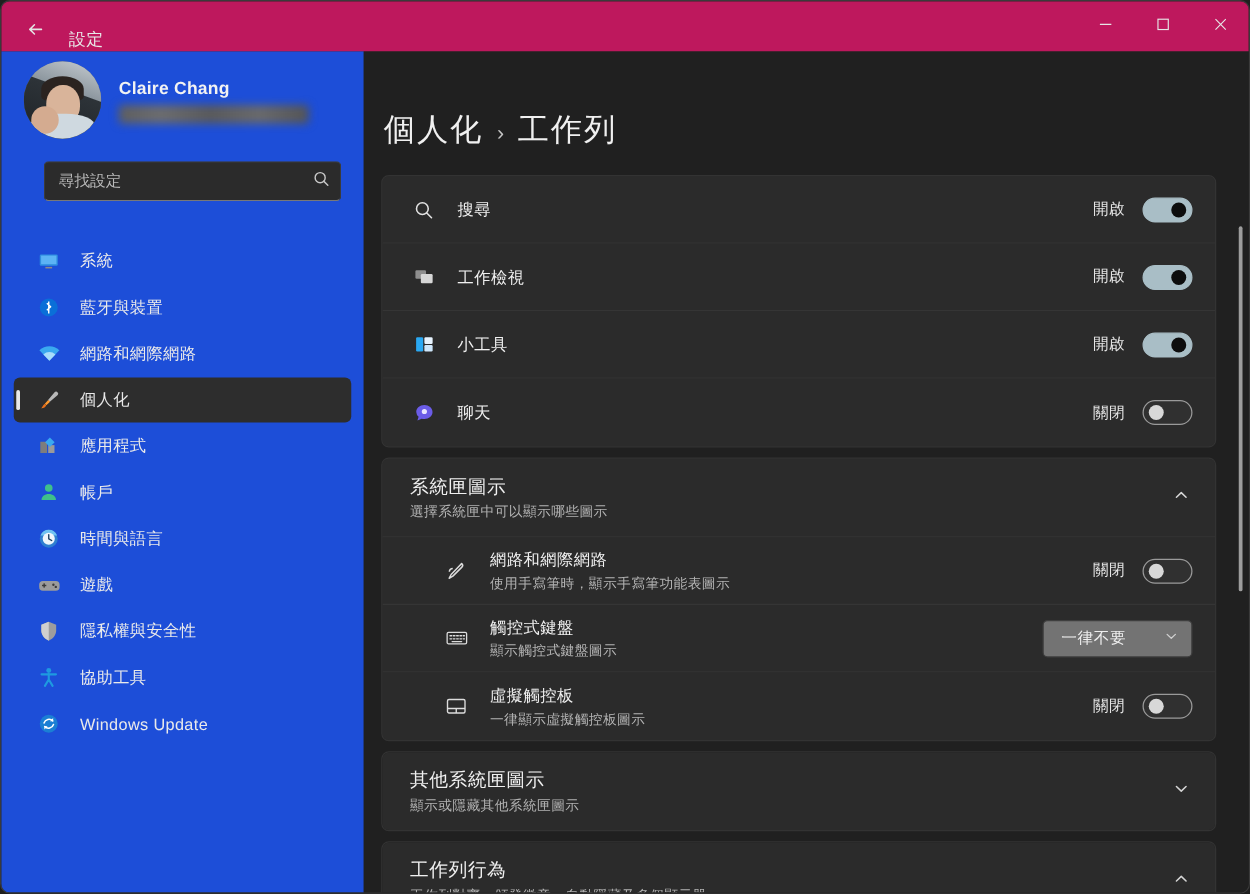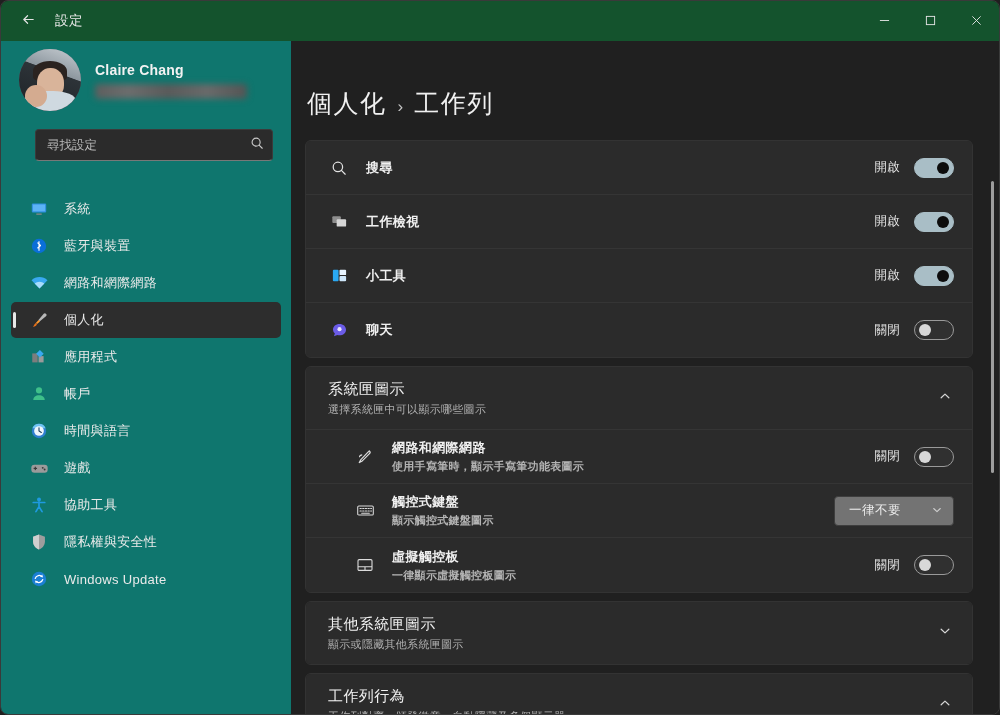--- a/index.html
+++ b/index.html
@@ -24,22 +24,22 @@
     overflow: hidden;
     display: flex;
     flex-direction: column;
   }
 
   
   .titlebar {
     height: 40px;
     flex: 0 0 40px;
     display: flex;
-    align-items: center;
-    background: #14532d;
+    align-items: flex-end;
+    background: #be185d;
     position: relative;
     z-index: 20;
   }
   .back-btn {
     width: 34px; height: 30px;
     margin-left: 10px;
     display: flex; align-items: center; justify-content: center;
     border-radius: 5px;
     cursor: pointer;
   }
@@ -66,21 +66,21 @@
   .body-row {
     flex: 1 1 auto;
     display: flex;
     min-height: 0;
   }
 
   
   .sidebar {
     width: 290px;
     flex: 0 0 290px;
-    background: #0f766e;
+    background: #1d4ed8;
     padding: 0 10px;
     overflow: hidden;
     position: relative;
   }
 
   .account {
     display: flex;
     align-items: center;
     padding: 8px 0 10px 8px;
     gap: 14px;
@@ -239,21 +239,21 @@
   }
   .row:last-child { border-bottom: none; align-items: center; }
   .row.indent { padding-left: 48px; }
 
   .row-ico {
     width: 22px; height: 22px;
     flex: 0 0 22px;
     margin-right: 16px;
     display: flex; align-items: center; justify-content: center;
   }
-  .row-txt { display: flex; flex-direction: column; gap: 2px; min-width: 0; flex: 1 1 auto; font-weight: bold; }
+  .row-txt { display: flex; flex-direction: column; gap: 2px; min-width: 0; flex: 1 1 auto; }
   .row-title { font-size: 13px; color: #f0f0f0; letter-spacing: .4px; }
   .row-sub { font-size: 11px; color: #b3b3b3; letter-spacing: .3px; }
 
   .row-right { display: flex; align-items: center; gap: 14px; margin-left: auto; }
   .toggle-label { font-size: 12.5px; color: #e4e4e4; letter-spacing: .3px; }
 
   
   .switch {
     width: 40px; height: 20px;
     border-radius: 10px;
@@ -481,35 +481,35 @@
               <circle cx="13.4" cy="9.3" r="1" fill="#3a3a3a"></circle>
               <circle cx="15.4" cy="11.1" r="1" fill="#3a3a3a"></circle>
             </svg>
           </span>
           <span class="nav-label">遊戲</span>
         </div>
 
         <div class="nav-item">
           <span class="nav-ico">
             <svg width="18" height="18" viewBox="0 0 20 20">
+              <path d="M10 1.6l6.6 2.6v5.2c0 4.2-3 7.4-6.6 9-3.6-1.6-6.6-4.8-6.6-9V4.2z" fill="#9d9d9d"></path>
+              <path d="M10 1.6v16.8c-3.6-1.6-6.6-4.8-6.6-9V4.2z" fill="#cfcfcf"></path>
+            </svg>
+          </span>
+          <span class="nav-label">隱私權與安全性</span>
+        </div>
+
+        <div class="nav-item">
+          <span class="nav-ico">
+            <svg width="18" height="18" viewBox="0 0 20 20">
               <circle cx="10" cy="3.8" r="2.2" fill="#1e9ae0"></circle>
               <path d="M3.6 7.2h12.8M10 6.6v5.2M10 11.8L6.6 17.4M10 11.8l3.4 5.6" stroke="#1e9ae0" stroke-width="1.9" fill="none" stroke-linecap="round"></path>
             </svg>
           </span>
           <span class="nav-label">協助工具</span>
-        </div>
-
-        <div class="nav-item">
-          <span class="nav-ico">
-            <svg width="18" height="18" viewBox="0 0 20 20">
-              <path d="M10 1.6l6.6 2.6v5.2c0 4.2-3 7.4-6.6 9-3.6-1.6-6.6-4.8-6.6-9V4.2z" fill="#9d9d9d"></path>
-              <path d="M10 1.6v16.8c-3.6-1.6-6.6-4.8-6.6-9V4.2z" fill="#cfcfcf"></path>
-            </svg>
-          </span>
-          <span class="nav-label">隱私權與安全性</span>
         </div>
 
         <div class="nav-item">
           <span class="nav-ico">
             <svg width="18" height="18" viewBox="0 0 20 20">
               <circle cx="10" cy="10" r="8" fill="#1b7fd4"></circle>
               <path d="M13.6 7.6A4.6 4.6 0 0 0 5.8 9.4M6.4 12.4a4.6 4.6 0 0 0 7.8-1.8" stroke="#fff" stroke-width="1.35" fill="none" stroke-linecap="round"></path>
               <path d="M13.9 4.9v2.9h-2.9M6.1 15.1v-2.9h2.9" fill="#fff"></path>
             </svg>
           </span>

